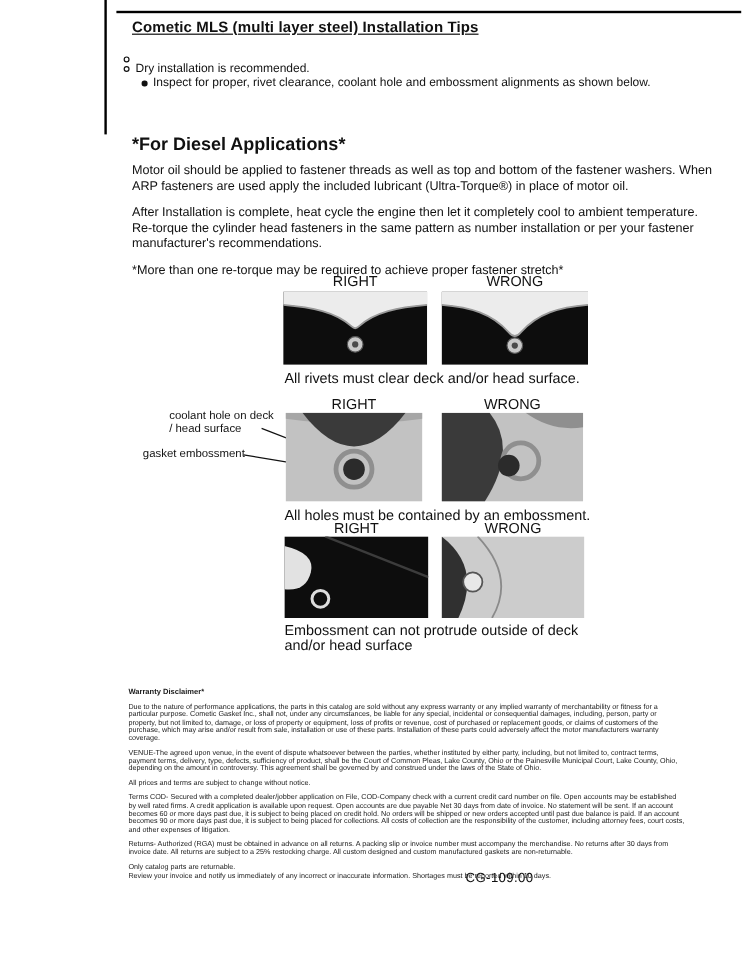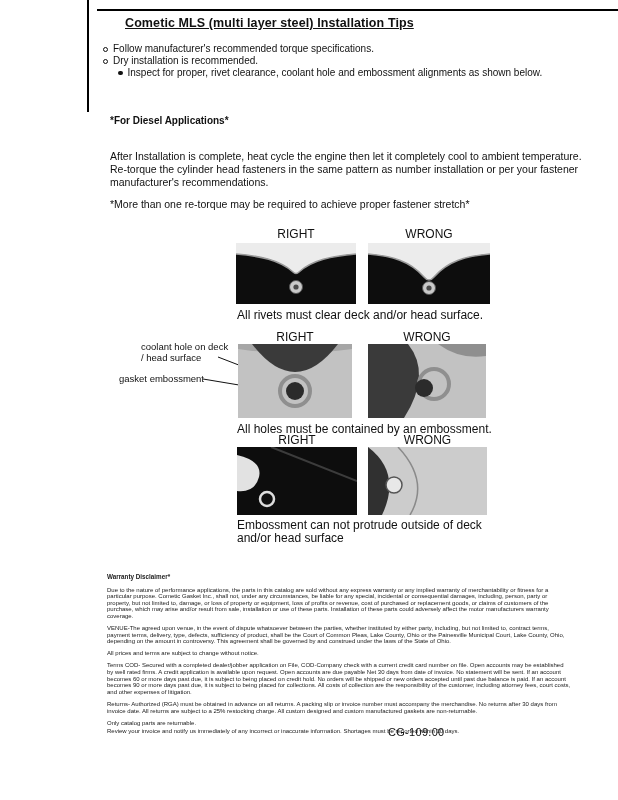--- a/index.html
+++ b/index.html
@@ -1,28 +1,28 @@
 <!DOCTYPE html>
 <html><head>
 <meta charset="utf-8">
 <style>
   * { margin:0; padding:0; box-sizing:border-box; }
   html,body { background:#ffffff; }
   body { font-family:"Liberation Sans","DejaVu Sans",sans-serif; color:#111; }
   .page { position:relative; width:618px; height:800px; background:#fff; overflow:hidden; }
   .frame-v { position:absolute; left:87px; top:0; width:2px; height:112px; background:#000; }
   .frame-h { position:absolute; left:97px; top:9px; right:0; height:2px; background:#000; }
-  .title { position:absolute; left:110px; top:16px; font-size:12.5px; font-weight:bold; text-decoration:underline; letter-spacing:0.1px;margin-left:15px; }
+  .title { position:absolute; left:110px; top:16px; font-size:12.5px; font-weight:bold; text-decoration:underline; letter-spacing:0.1px; }
   .tips { position:absolute; left:103px; top:43px; width:500px; font-size:10px; }
   .tip-row { display:flex; align-items:flex-start; line-height:12px; }
   .tip-row.sub { padding-left:15px; }
   .b-open { width:5px; height:5px; border:1px solid #111; border-radius:50%; margin:3.5px 5px 0 0; flex:none; }
   .b-fill { width:4.5px; height:4.5px; background:#111; border-radius:50%; margin:3.5px 5px 0 0; flex:none; }
   .diesel { position:absolute; left:110px; top:114px; width:484px; font-size:10.5px; line-height:13px; }
-  .diesel h2 { font-size:10px; font-weight:bold; margin-bottom:23px; }
+  .diesel h2 { font-size:15px; font-weight:bold; margin-bottom:9px; }
   .diesel p { margin-bottom:9px; }
   .dlabel { position:absolute; font-size:12px; text-align:center; }
   .dimg { position:absolute; }
   .dimg svg { display:block; width:100%; height:100%; }
   .dcap { position:absolute; font-size:12px; line-height:12.5px; }
   .ann { position:absolute; font-size:9.5px; line-height:11px; }
   .overlay { position:absolute; pointer-events:none; }
   .legal { position:absolute; left:107px; top:574px; width:464px; font-size:6px; line-height:6.6px; color:#1a1a1a; }
   .legal h3 { font-size:6.3px; font-weight:bold; margin-bottom:6px; }
   .legal p { margin-bottom:5.5px; }
@@ -34,34 +34,34 @@
 <div class="page">
 
   <div class="frame-v"></div>
   <div class="frame-h"></div>
 
   <h1 class="title">Cometic MLS (multi layer steel) Installation Tips</h1>
 
   <div class="tips">
     <div class="tip-row">
       <span class="b-open"></span>
-      <span>Follow manufacturer's recommended torque specifications.</span>
     </div>
     <div class="tip-row">
       <span class="b-open"></span>
       <span>Dry installation is recommended.</span>
     </div>
     <div class="tip-row sub">
       <span class="b-fill"></span>
       <span>Inspect for proper, rivet clearance, coolant hole and embossment alignments as shown below.</span>
     </div>
   </div>
 
   <div class="diesel">
     <h2>*For Diesel Applications*</h2>
+    <p>Motor oil should be applied to fastener threads as well as top and bottom of the fastener washers. When ARP fasteners are used apply the included lubricant (Ultra-Torque®) in place of motor oil.</p>
     <p>After Installation is complete, heat cycle the engine then let it completely cool to ambient temperature. Re-torque the cylinder head fasteners in the same pattern as number installation or per your fastener manufacturer's recommendations.</p>
     <p>*More than one re-torque may be required to achieve proper fastener stretch*</p>
   </div>
 
   <div class="dlabel" style="left:236px;top:227px;width:120px;">RIGHT</div>
   <div class="dlabel" style="left:368px;top:227px;width:122px;">WRONG</div>
 
   <div class="dimg" style="left:236px;top:243px;width:120px;height:61px;">
     <svg viewBox="0 0 120 61">
       <rect width="120" height="61" fill="#0d0d0d"></rect>

